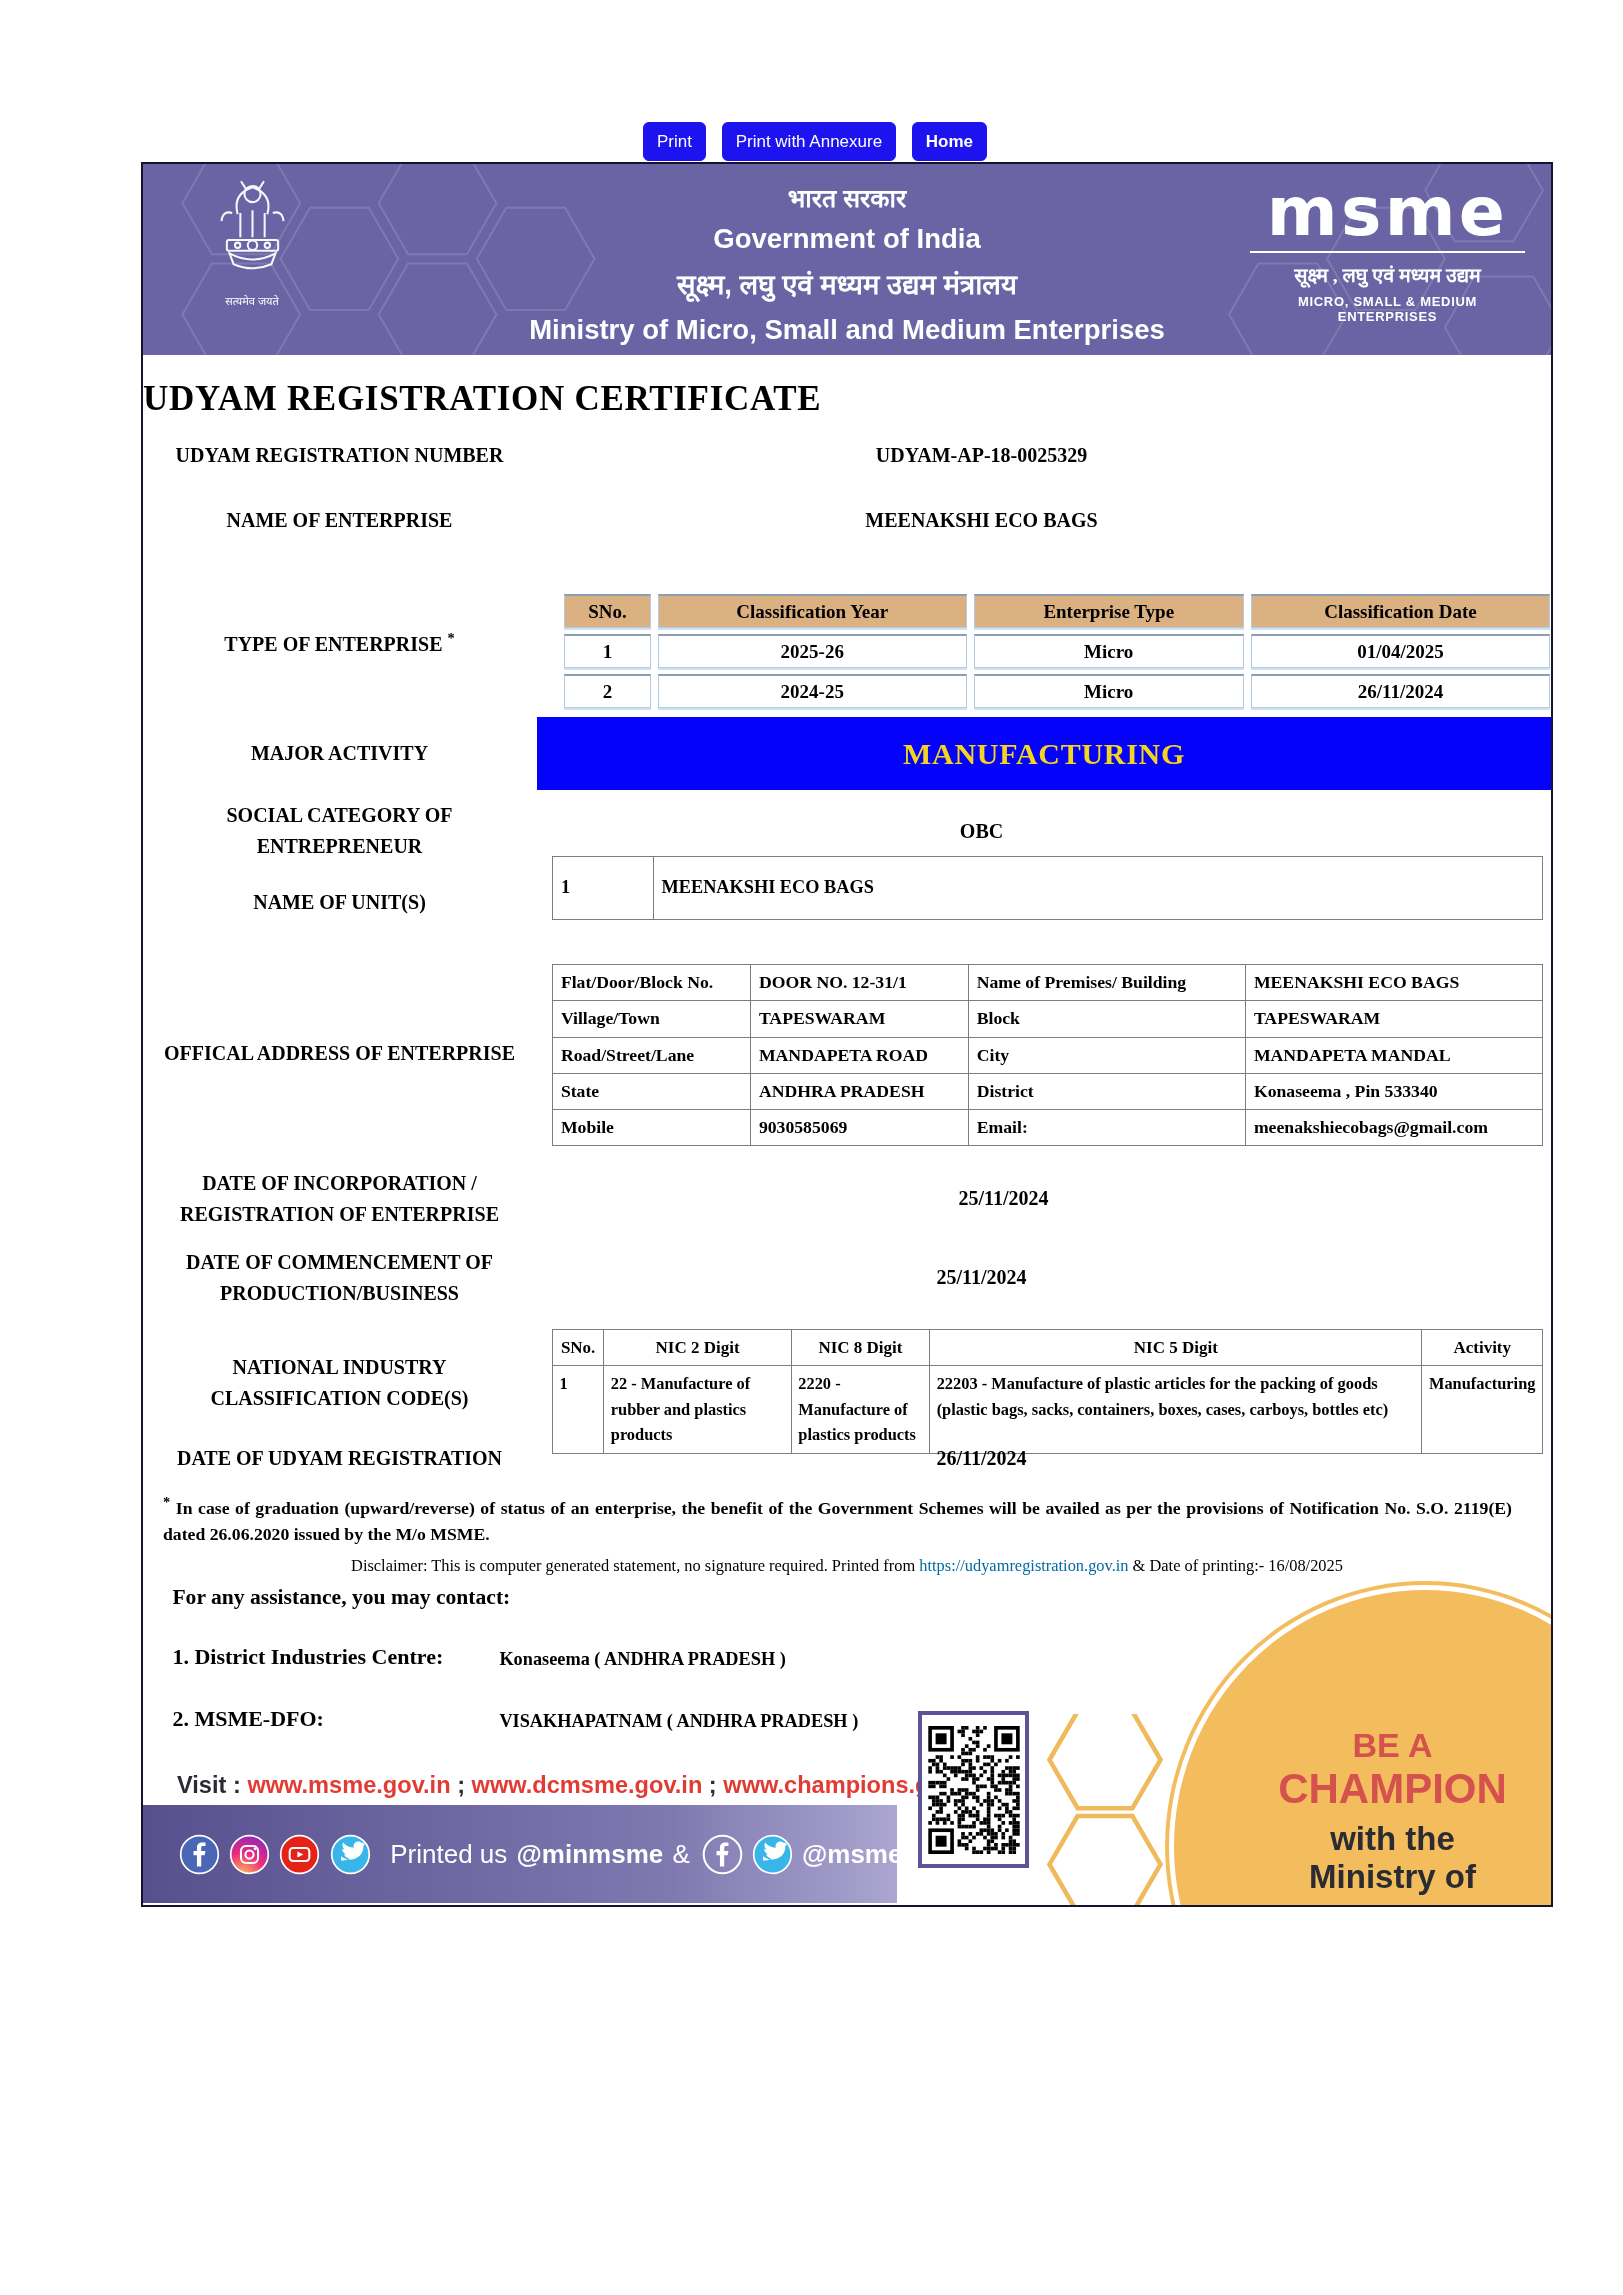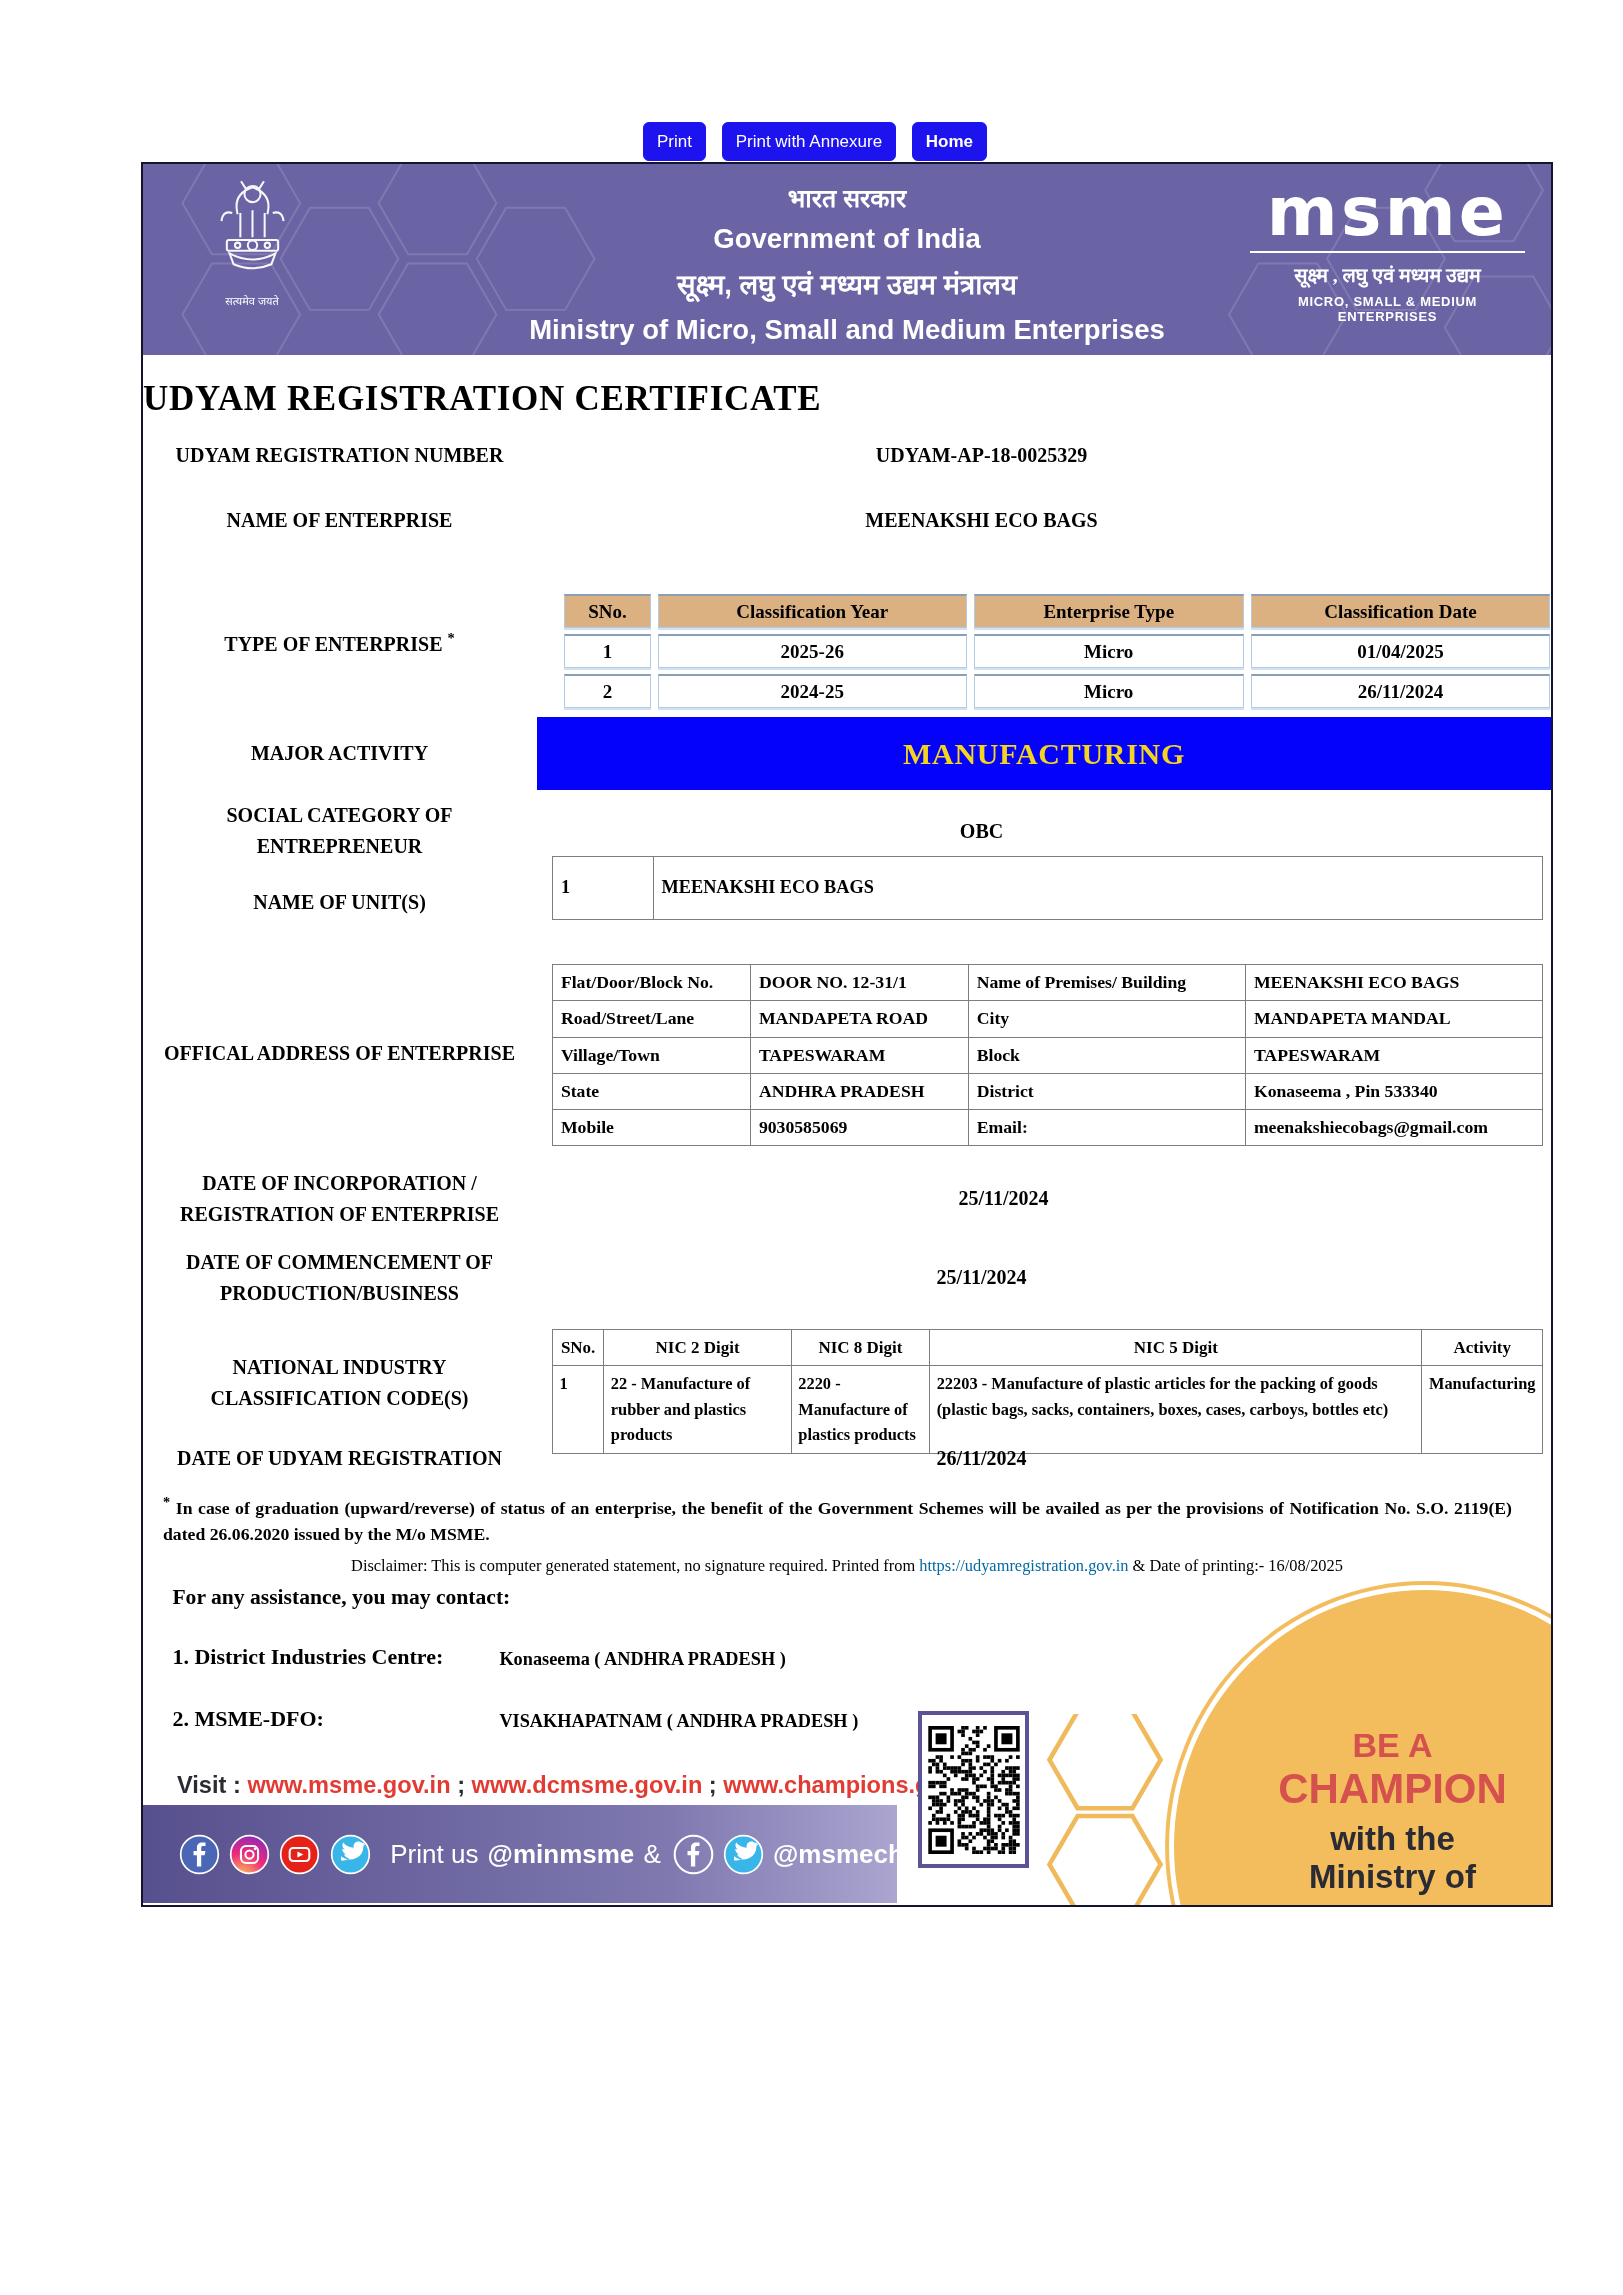--- a/index.html
+++ b/index.html
@@ -245,30 +245,30 @@
   </div>
   <table class="gtable addr">
     <tbody>
         <tr>
       <td class="a0">Flat/Door/Block No.</td>
       <td class="a1">DOOR NO. 12-31/1</td>
       <td class="a2">Name of Premises/ Building</td>
       <td class="a3">MEENAKSHI ECO BAGS</td>
     </tr>
     <tr>
+      <td>Village/Town</td>
+      <td>TAPESWARAM</td>
+      <td>Block</td>
+      <td>TAPESWARAM</td>
+    </tr>
+    <tr>
       <td>Road/Street/Lane</td>
       <td>MANDAPETA ROAD</td>
       <td>City</td>
       <td>MANDAPETA MANDAL</td>
-    </tr>
-    <tr>
-      <td>Village/Town</td>
-      <td>TAPESWARAM</td>
-      <td>Block</td>
-      <td>TAPESWARAM</td>
     </tr>
     <tr>
       <td>State</td>
       <td>ANDHRA PRADESH</td>
       <td>District</td>
       <td>Konaseema , Pin 533340</td>
     </tr>
     <tr>
       <td>Mobile</td>
       <td>9030585069</td>
@@ -702,21 +702,21 @@
     </svg>
     <svg class="icon" viewBox="0 0 48 48">
       <circle cx="24" cy="24" r="22" fill="#e62117" stroke="#fff" stroke-width="2"></circle>
       <rect x="12.5" y="16.5" width="23" height="15" rx="4" fill="none" stroke="#fff" stroke-width="2.4"></rect>
       <polygon points="21.5,20.5 21.5,27.5 28.5,24" fill="#fff"></polygon>
     </svg>
     <svg class="icon" viewBox="0 0 48 48">
       <circle cx="24" cy="24" r="22" fill="#38b6e9" stroke="#fff" stroke-width="2"></circle>
       <path fill="#fff" d="M13 31c3.5.4 6.7-.5 9.4-2.7-3-.4-5-1.9-6-4.6 1 .2 1.9.2 2.9-.1-3.2-1-4.9-3.1-5-6.4 1 .5 1.9.8 3 .9-2.9-2.2-3.5-4.9-1.9-8.1 3.3 3.8 7.4 5.9 12.4 6.2-.7-3.3.4-5.8 3.4-7 2.3-.9 4.4-.4 6.2 1.3 1.2-.2 2.3-.6 3.4-1.2-.4 1.3-1.1 2.2-2.2 2.9 1.1-.1 2.1-.4 3.1-.8-.7 1.1-1.6 2-2.6 2.7 0 7.1-3.2 12.1-9.6 14.6-5.2 2-11.3 1.2-16.5-2.7z"></path>
     </svg>
-    <span class="follow-light">Print us</span>
+    <span class="follow-light">Printed us</span>
     <span class="handle">@minmsme</span>
     <span class="amp">&amp;</span>
     <svg class="icon" viewBox="0 0 48 48">
       <circle cx="24" cy="24" r="22" fill="none" stroke="#fff" stroke-width="2.4"></circle>
       <path fill="#fff" d="M27 14h4v-4h-4c-3.9 0-6 2.6-6 6v4h-4v5h4v13h5V25h4l1-5h-5v-3c0-1.9.7-3 1-3z"></path>
     </svg>
     <svg class="icon" viewBox="0 0 48 48">
       <circle cx="24" cy="24" r="22" fill="#38b6e9" stroke="#fff" stroke-width="2"></circle>
       <path fill="#fff" d="M13 31c3.5.4 6.7-.5 9.4-2.7-3-.4-5-1.9-6-4.6 1 .2 1.9.2 2.9-.1-3.2-1-4.9-3.1-5-6.4 1 .5 1.9.8 3 .9-2.9-2.2-3.5-4.9-1.9-8.1 3.3 3.8 7.4 5.9 12.4 6.2-.7-3.3.4-5.8 3.4-7 2.3-.9 4.4-.4 6.2 1.3 1.2-.2 2.3-.6 3.4-1.2-.4 1.3-1.1 2.2-2.2 2.9 1.1-.1 2.1-.4 3.1-.8-.7 1.1-1.6 2-2.6 2.7 0 7.1-3.2 12.1-9.6 14.6-5.2 2-11.3 1.2-16.5-2.7z"></path>
     </svg>

